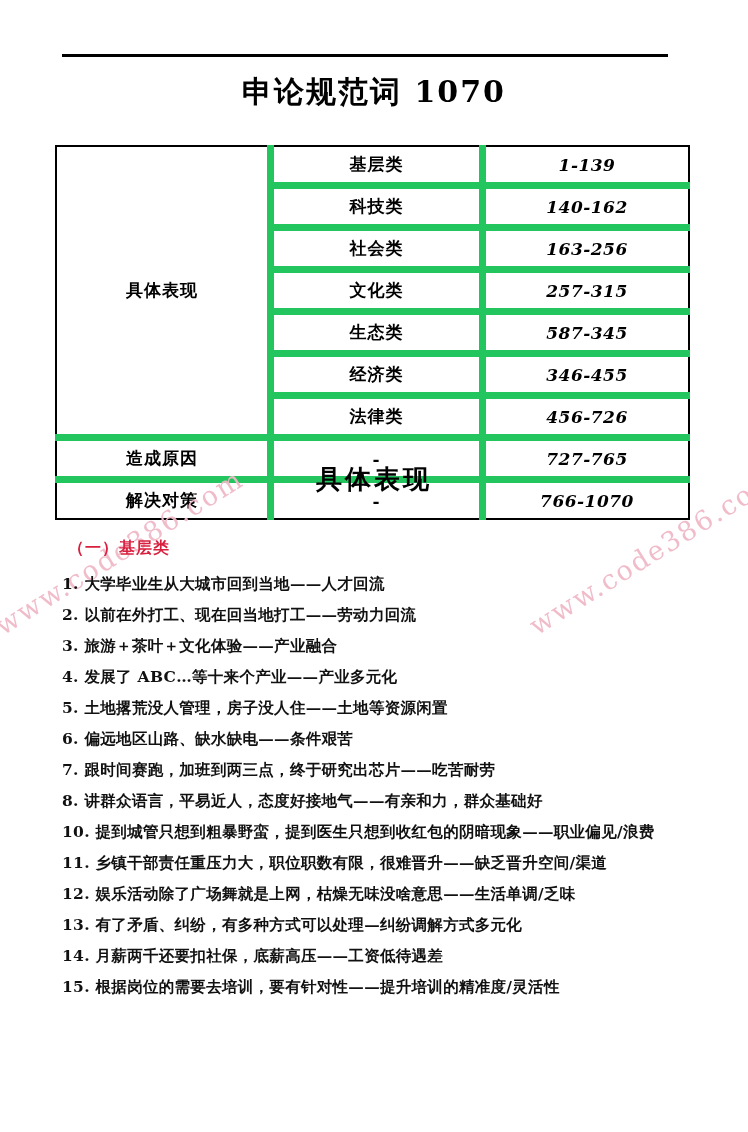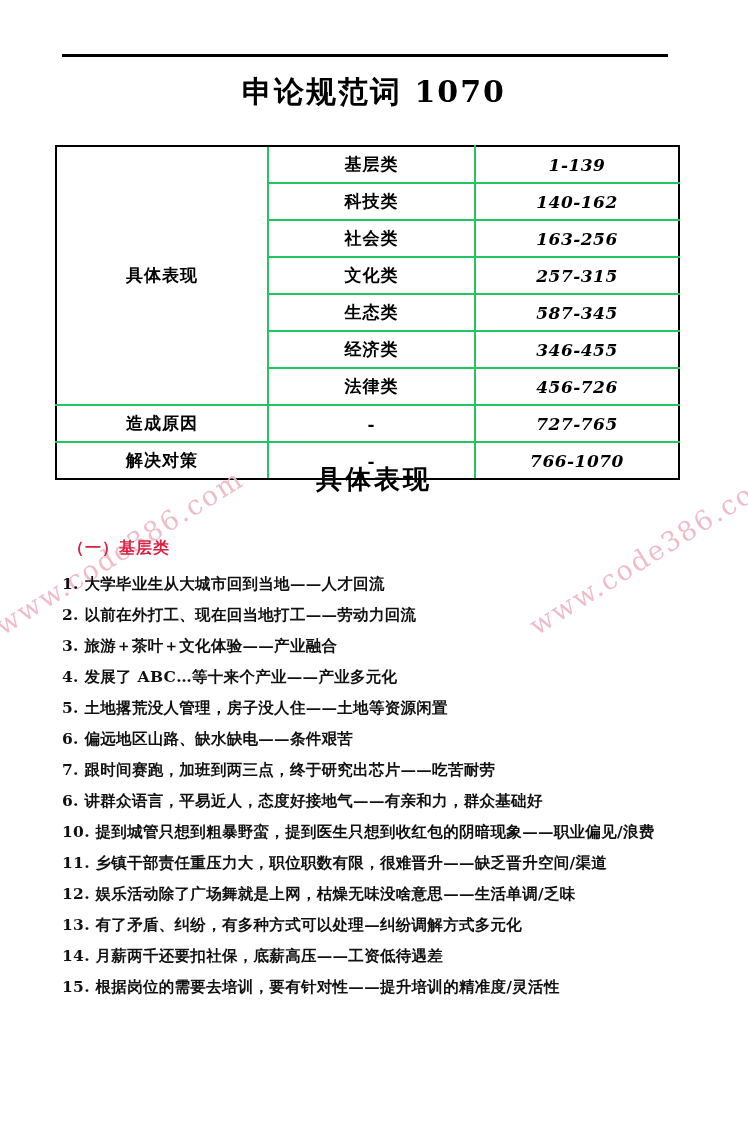--- a/index.html
+++ b/index.html
@@ -61,21 +61,21 @@
   
   .index-table {
     position: absolute;
     left: 55px;
     top: 145px;
     width: 617px;
     border-collapse: collapse;
     table-layout: fixed;
   }
   .index-table td {
-    border: 2px solid #22c55e;
+    border: 7px solid #22c55e;
     height: 35px;
     text-align: center;
     vertical-align: middle;
     font-family: "DejaVu Serif", "Liberation Serif", serif;
     font-size: 17px;
     font-weight: bold;
     color: #000000;
     letter-spacing: 1px;
     padding: 0;
   }
@@ -197,21 +197,21 @@
 <div class="body-block">
   <div class="subsection-title">（一）基层类</div>
   <ul class="item-list">
     <li class="item">1. 大学毕业生从大城市回到当地——人才回流</li>
     <li class="item">2. 以前在外打工、现在回当地打工——劳动力回流</li>
     <li class="item">3. 旅游＋茶叶＋文化体验——产业融合</li>
     <li class="item">4. 发展了 ABC…等十来个产业——产业多元化</li>
     <li class="item">5. 土地撂荒没人管理，房子没人住——土地等资源闲置</li>
     <li class="item">6. 偏远地区山路、缺水缺电——条件艰苦</li>
     <li class="item">7. 跟时间赛跑，加班到两三点，终于研究出芯片——吃苦耐劳</li>
-    <li class="item">6. 讲群众语言，平易近人，态度好接地气——有亲和力，群众基础好</li>
+    <li class="item">8. 讲群众语言，平易近人，态度好接地气——有亲和力，群众基础好</li>
     <li class="item">10. 提到城管只想到粗暴野蛮，提到医生只想到收红包的阴暗现象——职业偏见/浪费</li>
     <li class="item">11. 乡镇干部责任重压力大，职位职数有限，很难晋升——缺乏晋升空间/渠道</li>
     <li class="item">12. 娱乐活动除了广场舞就是上网，枯燥无味没啥意思——生活单调/乏味</li>
     <li class="item">13. 有了矛盾、纠纷，有多种方式可以处理—纠纷调解方式多元化</li>
     <li class="item">14. 月薪两千还要扣社保，底薪高压——工资低待遇差</li>
     <li class="item">15. 根据岗位的需要去培训，要有针对性——提升培训的精准度/灵活性</li>
   </ul>
 </div>
 
 </body></html>

